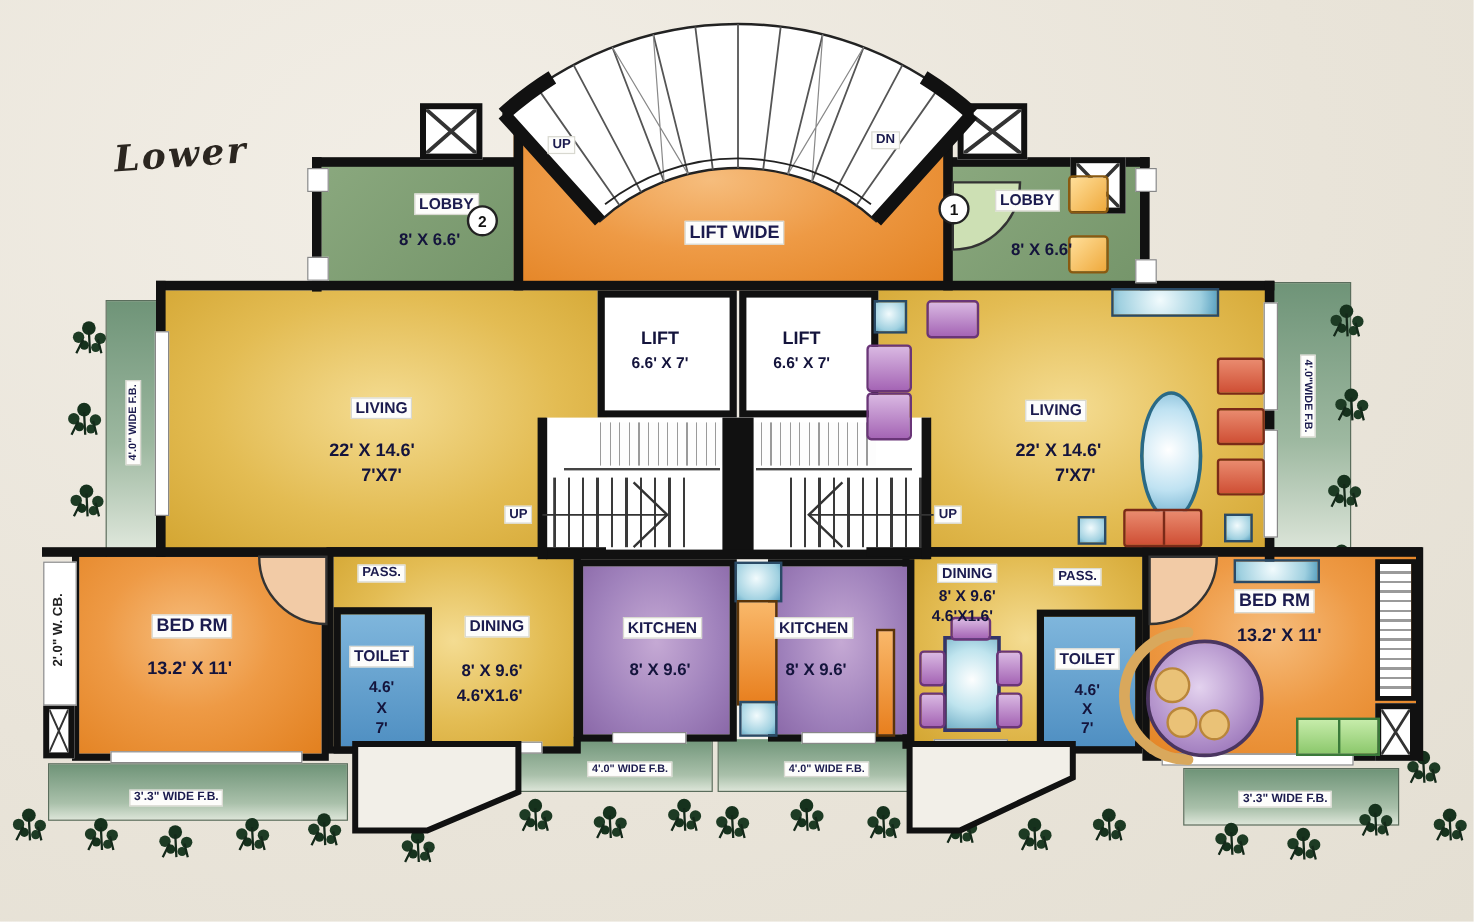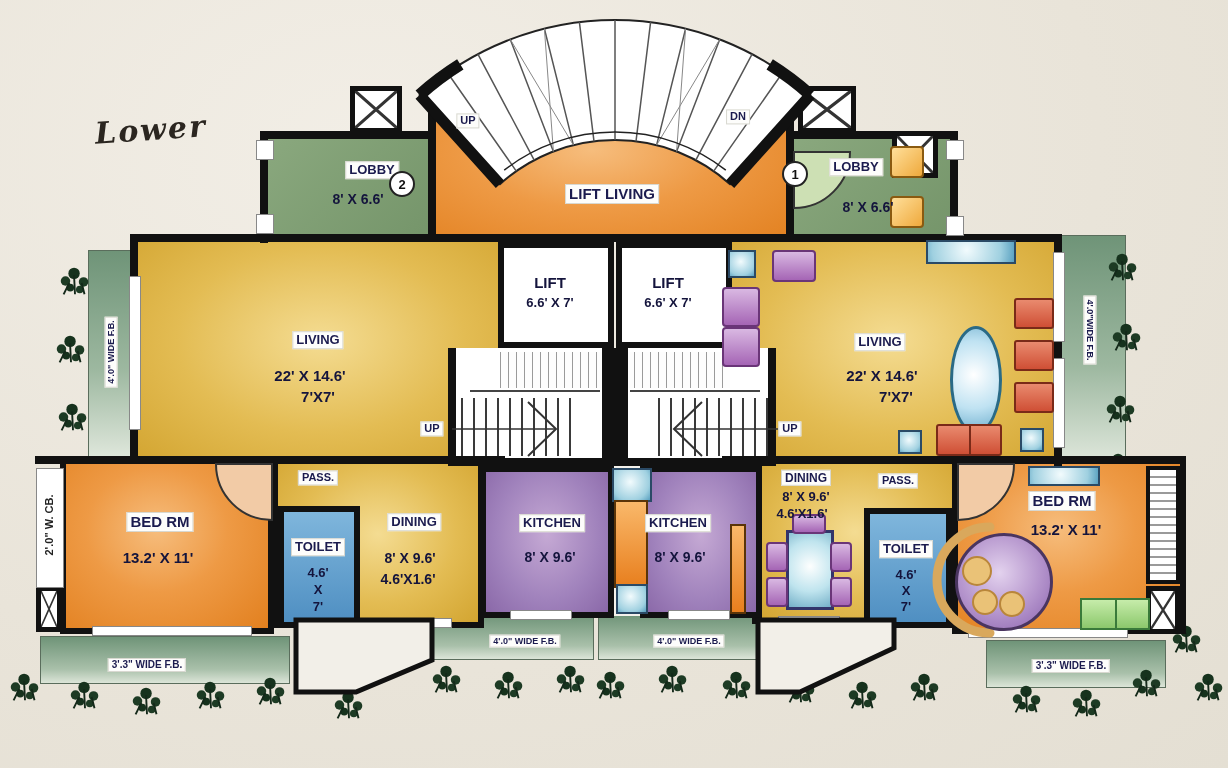--- a/index.html
+++ b/index.html
@@ -210,21 +210,21 @@
     <path d="M528,402 L556,429 L528,456" fill="none" stroke="#333" stroke-width="2"></path>
     <path d="M702,402 L674,429 L702,456" fill="none" stroke="#333" stroke-width="2"></path>
     <path d="M794,152 L794,208 A56,56 0 0 0 850,152 Z" fill="#cde0b4" stroke="#333" stroke-width="2"></path>
     <path d="M958,464 L958,520 A56,56 0 0 0 1014,464 Z" fill="#f2cba6" stroke="#333" stroke-width="2"></path>
     <path d="M272,464 L272,520 A56,56 0 0 1 216,464 Z" fill="#f2cba6" stroke="#333" stroke-width="2"></path>
     <path d="M990,527 A53,53 0 1 0 990,633" fill="none" stroke="#d9a85c" stroke-width="9" stroke-linecap="round"></path>
     <polygon points="296,620 432,620 432,660 356,692 296,692" fill="#f2efe8" stroke="#111" stroke-width="5"></polygon>
     <polygon points="758,620 894,620 894,648 800,692 758,692" fill="#f2efe8" stroke="#111" stroke-width="5"></polygon>
   </svg>
 
-  <div class="chip fs15" style="left:612px;top:194px;">LIFT LIVING</div>
+  <div class="chip fs15" style="left:612px;top:194px;">LIFT WIDE</div>
   <div class="chip fs11" style="left:468px;top:121px;">UP</div>
   <div class="chip fs11" style="left:738px;top:117px;">DN</div>
 
   <div class="chip" style="left:372px;top:170px;">LOBBY</div>
   <div class="dims" style="left:358px;top:200px;">8' X 6.6'</div>
   <div class="unitnum" style="left:402px;top:184px;">2</div>
 
   <div class="chip" style="left:856px;top:167px;">LOBBY</div>
   <div class="dims" style="left:868px;top:208px;">8' X 6.6'</div>
   <div class="unitnum" style="left:795px;top:174px;">1</div>

